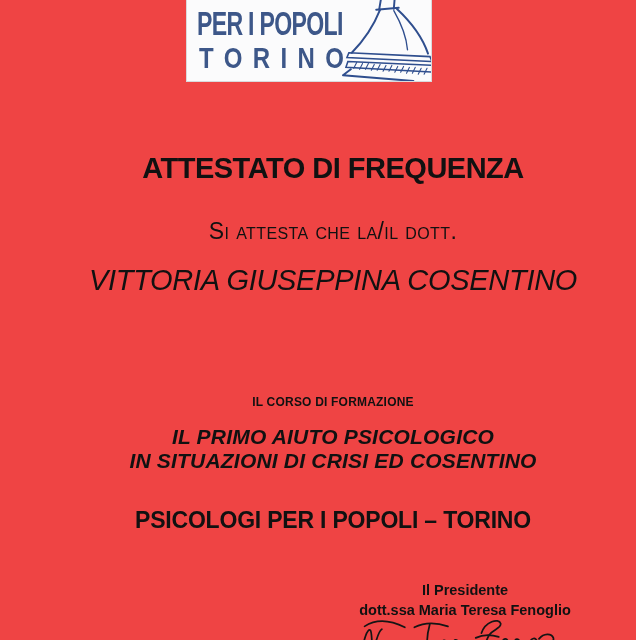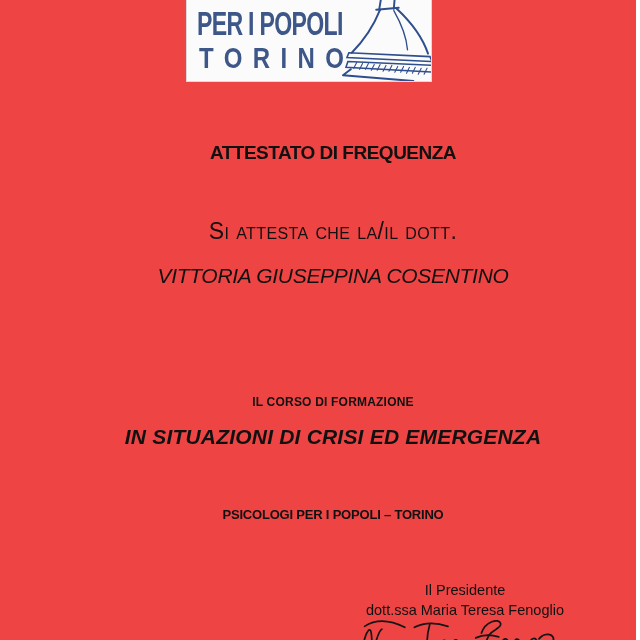--- a/index.html
+++ b/index.html
@@ -47,33 +47,33 @@
 
   
   .content {
     position: absolute; left: 26px; top: 0;
     width: 614px; height: 640px;
     text-align: center;
   }
   .abs { position: absolute; left: 0; width: 100%; }
 
   .title {
-    top: 142px;
-    font-size: 19px; font-weight: bold;
+    top: 152px;
+    font-size: 29px; font-weight: bold;
     letter-spacing: -0.5px;
   }
   .attest {
     top: 218px;
     font-size: 23px;
     font-variant: small-caps;
     letter-spacing: 0.4px;
   }
   .name {
     top: 264px;
-    font-size: 21px;
+    font-size: 29px;
     font-style: italic;
     letter-spacing: -0.3px;
     white-space: nowrap;
   }
   .dates {
     top: 340px;
     font-size: 17px;
     font-variant: small-caps;
     letter-spacing: 0.3px;
     white-space: nowrap;
@@ -90,32 +90,32 @@
     font-size: 21px; font-weight: bold; font-style: italic;
     line-height: 24px;
     letter-spacing: 0.2px;
   }
   .organized {
     top: 485px;
     font-size: 15px; font-weight: bold;
   }
   .association {
     top: 507px;
-    font-size: 13px; font-weight: bold;
+    font-size: 23px; font-weight: bold;
     letter-spacing: -0.2px;
     text-align: center;
   }
 
   
   .president-block {
     position: absolute;
     left: 350px; top: 580px;
     width: 230px;
     text-align: center;
-    font-size: 14.5px; font-weight: normal;
+    font-size: 14.5px; font-weight: bold;
     line-height: 20px;
   }
   .signature-svg {
     position: absolute;
     left: 352px; top: 612px;
     width: 212px; height: 46px;
   }
 </style>
 </head>
 <body>
@@ -145,21 +145,22 @@
     <div class="abs title">ATTESTATO DI FREQUENZA</div>
 
     <div class="abs attest">Si attesta che la/il dott.</div>
 
     <div class="abs name">VITTORIA GIUSEPPINA COSENTINO</div>
 
 
     <div class="abs course-intro">IL CORSO DI FORMAZIONE</div>
 
     <div class="abs course-title">
-      <div>IN SITUAZIONI DI CRISI ED EMERGENZA</div>
+      <div>IL PRIMO AIUTO PSICOLOGICO</div>
+      <div>IN SITUAZIONI DI CRISI ED COSENTINO</div>
     </div>
 
 
     <div class="abs association">PSICOLOGI PER I POPOLI – TORINO</div>
   </div>
 
   <div class="president-block">
     <div>Il Presidente</div>
     <div>dott.ssa Maria Teresa Fenoglio</div>
   </div>

